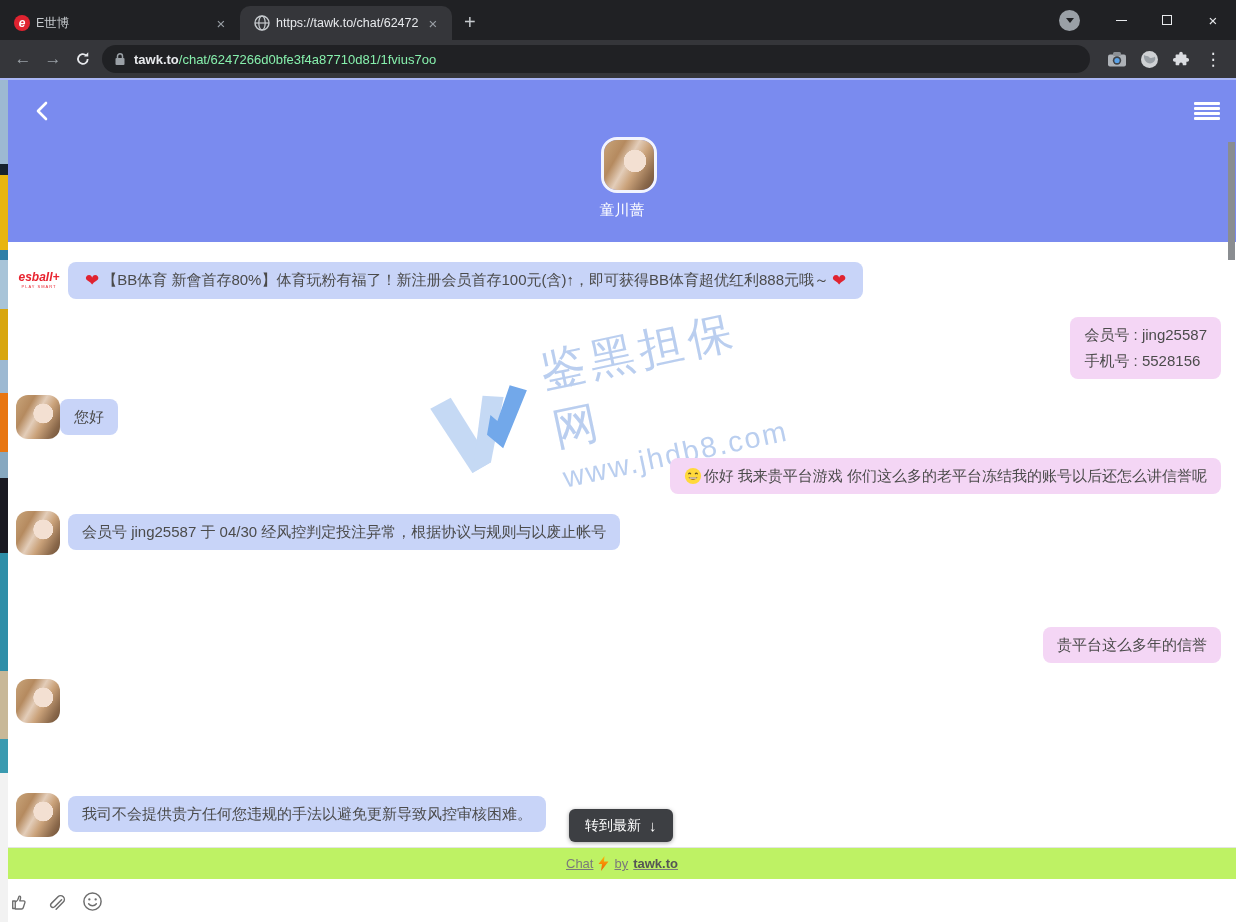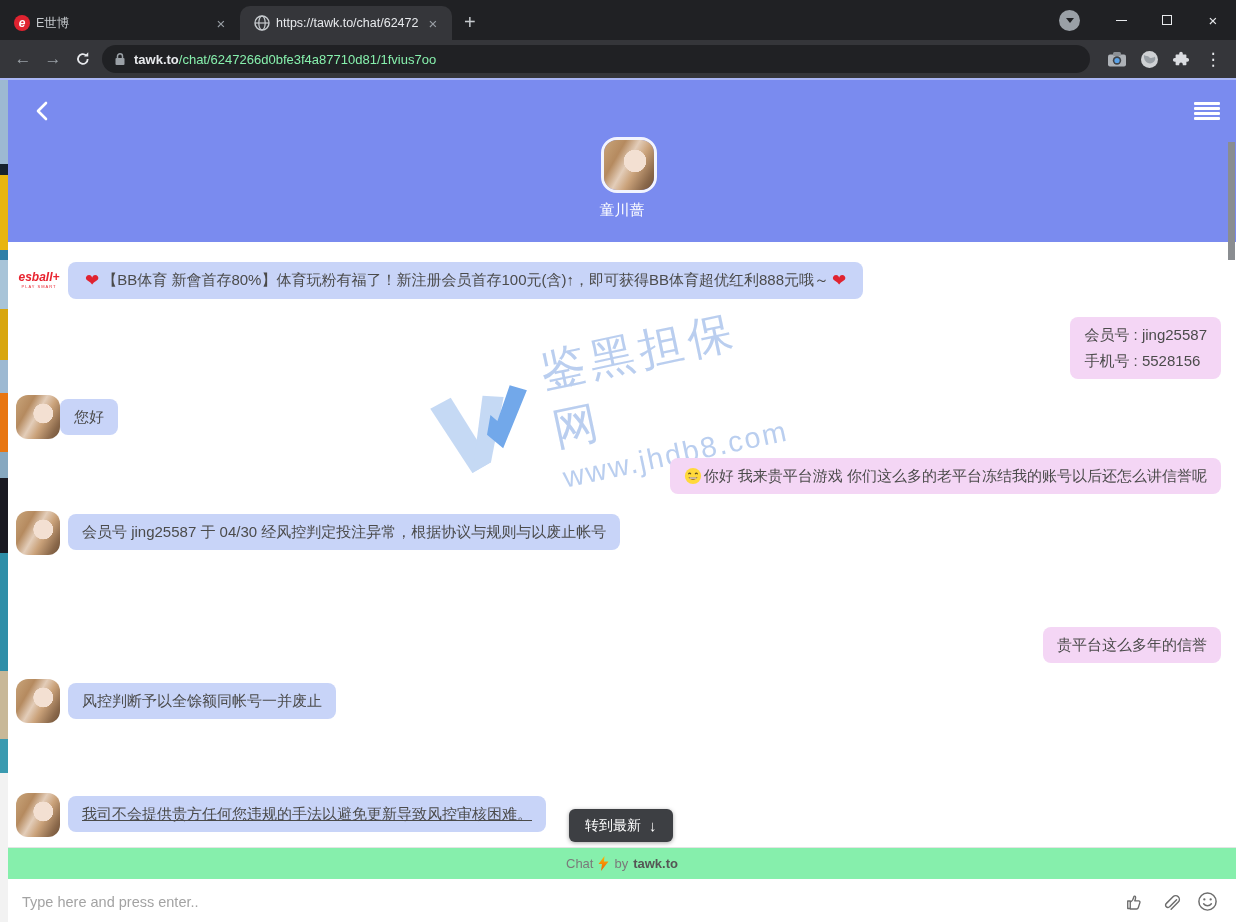--- a/index.html
+++ b/index.html
@@ -68,21 +68,21 @@
   .bubble.agent{background:#c8d4f8;}
   .bubble.visitor{background:#f4d6f5;}
   .heart{color:#e02330;font-size:17px;margin:0 3px;vertical-align:-1px;}
   .emoji-svg{vertical-align:-4px;margin-right:2px;}
   .bubble .line{display:block;line-height:26px;}
 
   .scroll-latest{position:absolute;left:569px;top:729px;height:33px;background:#3d3f43;color:#fff;font-size:14px;border:none;border-radius:6px;padding:0 16px;display:flex;align-items:center;gap:8px;z-index:4;box-shadow:0 1px 4px rgba(0,0,0,.35);}
   .scroll-latest .arr{font-weight:700;font-size:15px;}
 
   
-  .brand-row{position:absolute;left:8px;top:767px;width:1228px;height:32px;border-top:1px solid #e4e4e4;background:#86efac;display:flex;align-items:center;justify-content:center;gap:5px;z-index:6;font-size:13px;color:#7a7a7a;}
+  .brand-row{position:absolute;left:8px;top:767px;width:1228px;height:32px;border-top:1px solid #e4e4e4;background:#bef264;display:flex;align-items:center;justify-content:center;gap:5px;z-index:6;font-size:13px;color:#7a7a7a;text-decoration:underline;}
   .brand-row .tawk{color:#555;font-weight:700;}
   .input-row{position:absolute;left:8px;top:799px;width:1228px;height:45px;background:#fff;display:flex;align-items:center;z-index:6;}
   .chat-input{flex:1;border:none;outline:none;font-size:14.5px;color:#444;margin-left:12px;background:transparent;}
   .chat-input::placeholder{color:#a3a3a3;}
   .input-icons{display:flex;align-items:center;gap:16px;margin-right:18px;}
 
   .scrollbar-thumb{position:absolute;right:1px;top:62px;width:7px;height:118px;background:#8a8d91;z-index:7;}
 </style>
 </head>
 <body>
@@ -228,27 +228,26 @@
         <div class="photo"></div>
       </div>
     <div class="bubble agent" style="left:68px;top:434px;"><span>会员号 jing25587 于 04/30 经风控判定投注异常，根据协议与规则与以废止帐号</span></div>
 
 
     <div class="bubble visitor" style="right:15px;top:547px;"><span>贵平台这么多年的信誉</span></div>
 
     <div class="avatar" style="left:16px;top:599px;">
         <div class="photo"></div>
       </div>
-    <div class="bubble agent" style="left:68px;top:603px;"><span>风控判断予以全馀额同帐号一并废止</span></div>
 
 
     <div class="avatar" style="left:16px;top:713px;">
         <div class="photo"></div>
       </div>
-    <div class="bubble agent" style="left:68px;top:716px;text-decoration:underline;"><span>我司不会提供贵方任何您违规的手法以避免更新导致风控审核困难。</span></div>
+    <div class="bubble agent" style="left:68px;top:716px;"><span>我司不会提供贵方任何您违规的手法以避免更新导致风控审核困难。</span></div>
 
     <button class="scroll-latest">
       <span>转到最新</span>
       <span class="arr">↓</span>
     </button>
 
     <div class="brand-row">
       <span>Chat</span>
       <svg width="11" height="15" viewBox="0 0 11 15">
           <defs>
@@ -257,21 +256,20 @@
               <stop offset="1" stop-color="#f25c05"></stop>
             </linearGradient>
           </defs>
           <polygon points="6.5,0 0.5,8 4,8 3,15 10.5,5.5 6,5.5" fill="url(#bolt)"></polygon>
         </svg>
       <span>by</span>
       <span class="tawk">tawk.to</span>
     </div>
 
     <div class="input-row">
-      <input class="chat-input" placeholder="Type here and press enter.." style="">
       <div class="input-icons">
         <svg width="21" height="21" viewBox="0 0 20 20">
             <path d="M4.5 9.5h2.4v7.2H4.5z M6.9 10.6c1.8-1 3.1-3 3.4-5.1.1-1 1.7-.9 1.7.4 0 1.2-.4 2.7-.8 3.5h3.7c.9 0 1.5.8 1.2 1.7l-1.6 4.8c-.2.7-.9 1.2-1.6 1.2H6.9z" fill="none" stroke="#6d6d6d" stroke-width="1.3" stroke-linejoin="round"></path>
           </svg>
         <svg width="21" height="21" viewBox="0 0 20 20">
             <path d="M15.8 8.3l-6.6 6.6a2.2 2.2 0 1 1-3.1-3.1l6.3-6.3a3.5 3.5 0 0 1 5 5l-6.8 6.8" fill="none" stroke="#6d6d6d" stroke-width="1.4" stroke-linecap="round"></path>
           </svg>
         <svg width="21" height="21" viewBox="0 0 20 20">
             <circle cx="10" cy="10" r="8.2" fill="none" stroke="#6d6d6d" stroke-width="1.4"></circle>
             <circle cx="7" cy="8" r="1.1" fill="#6d6d6d"></circle>

